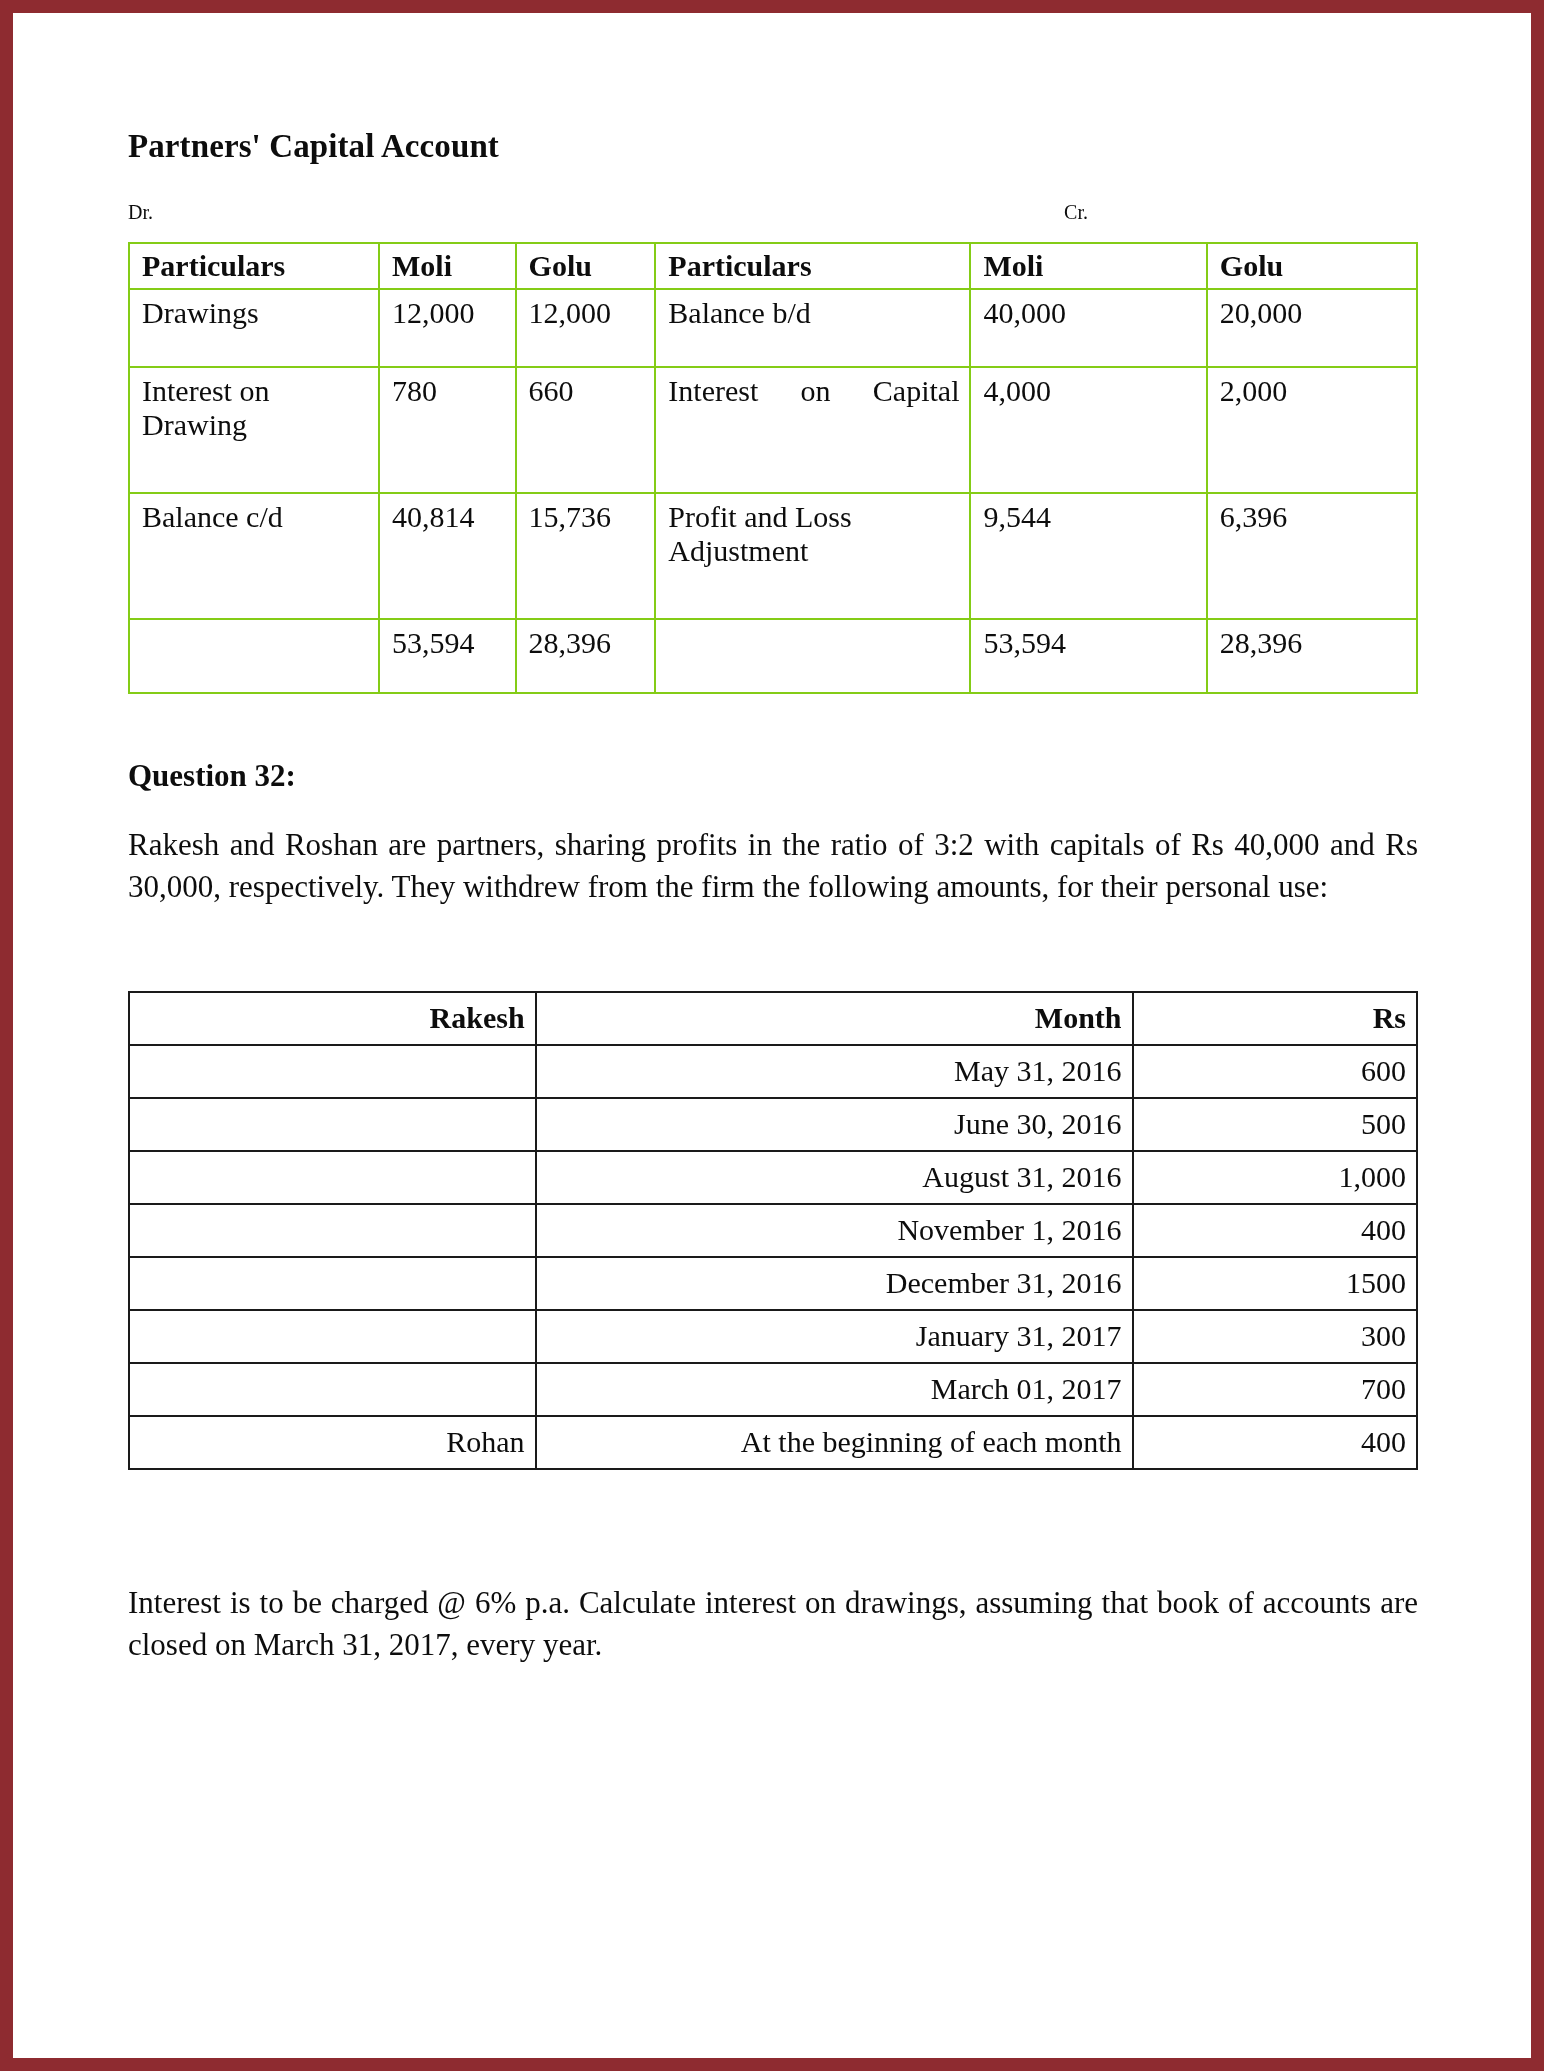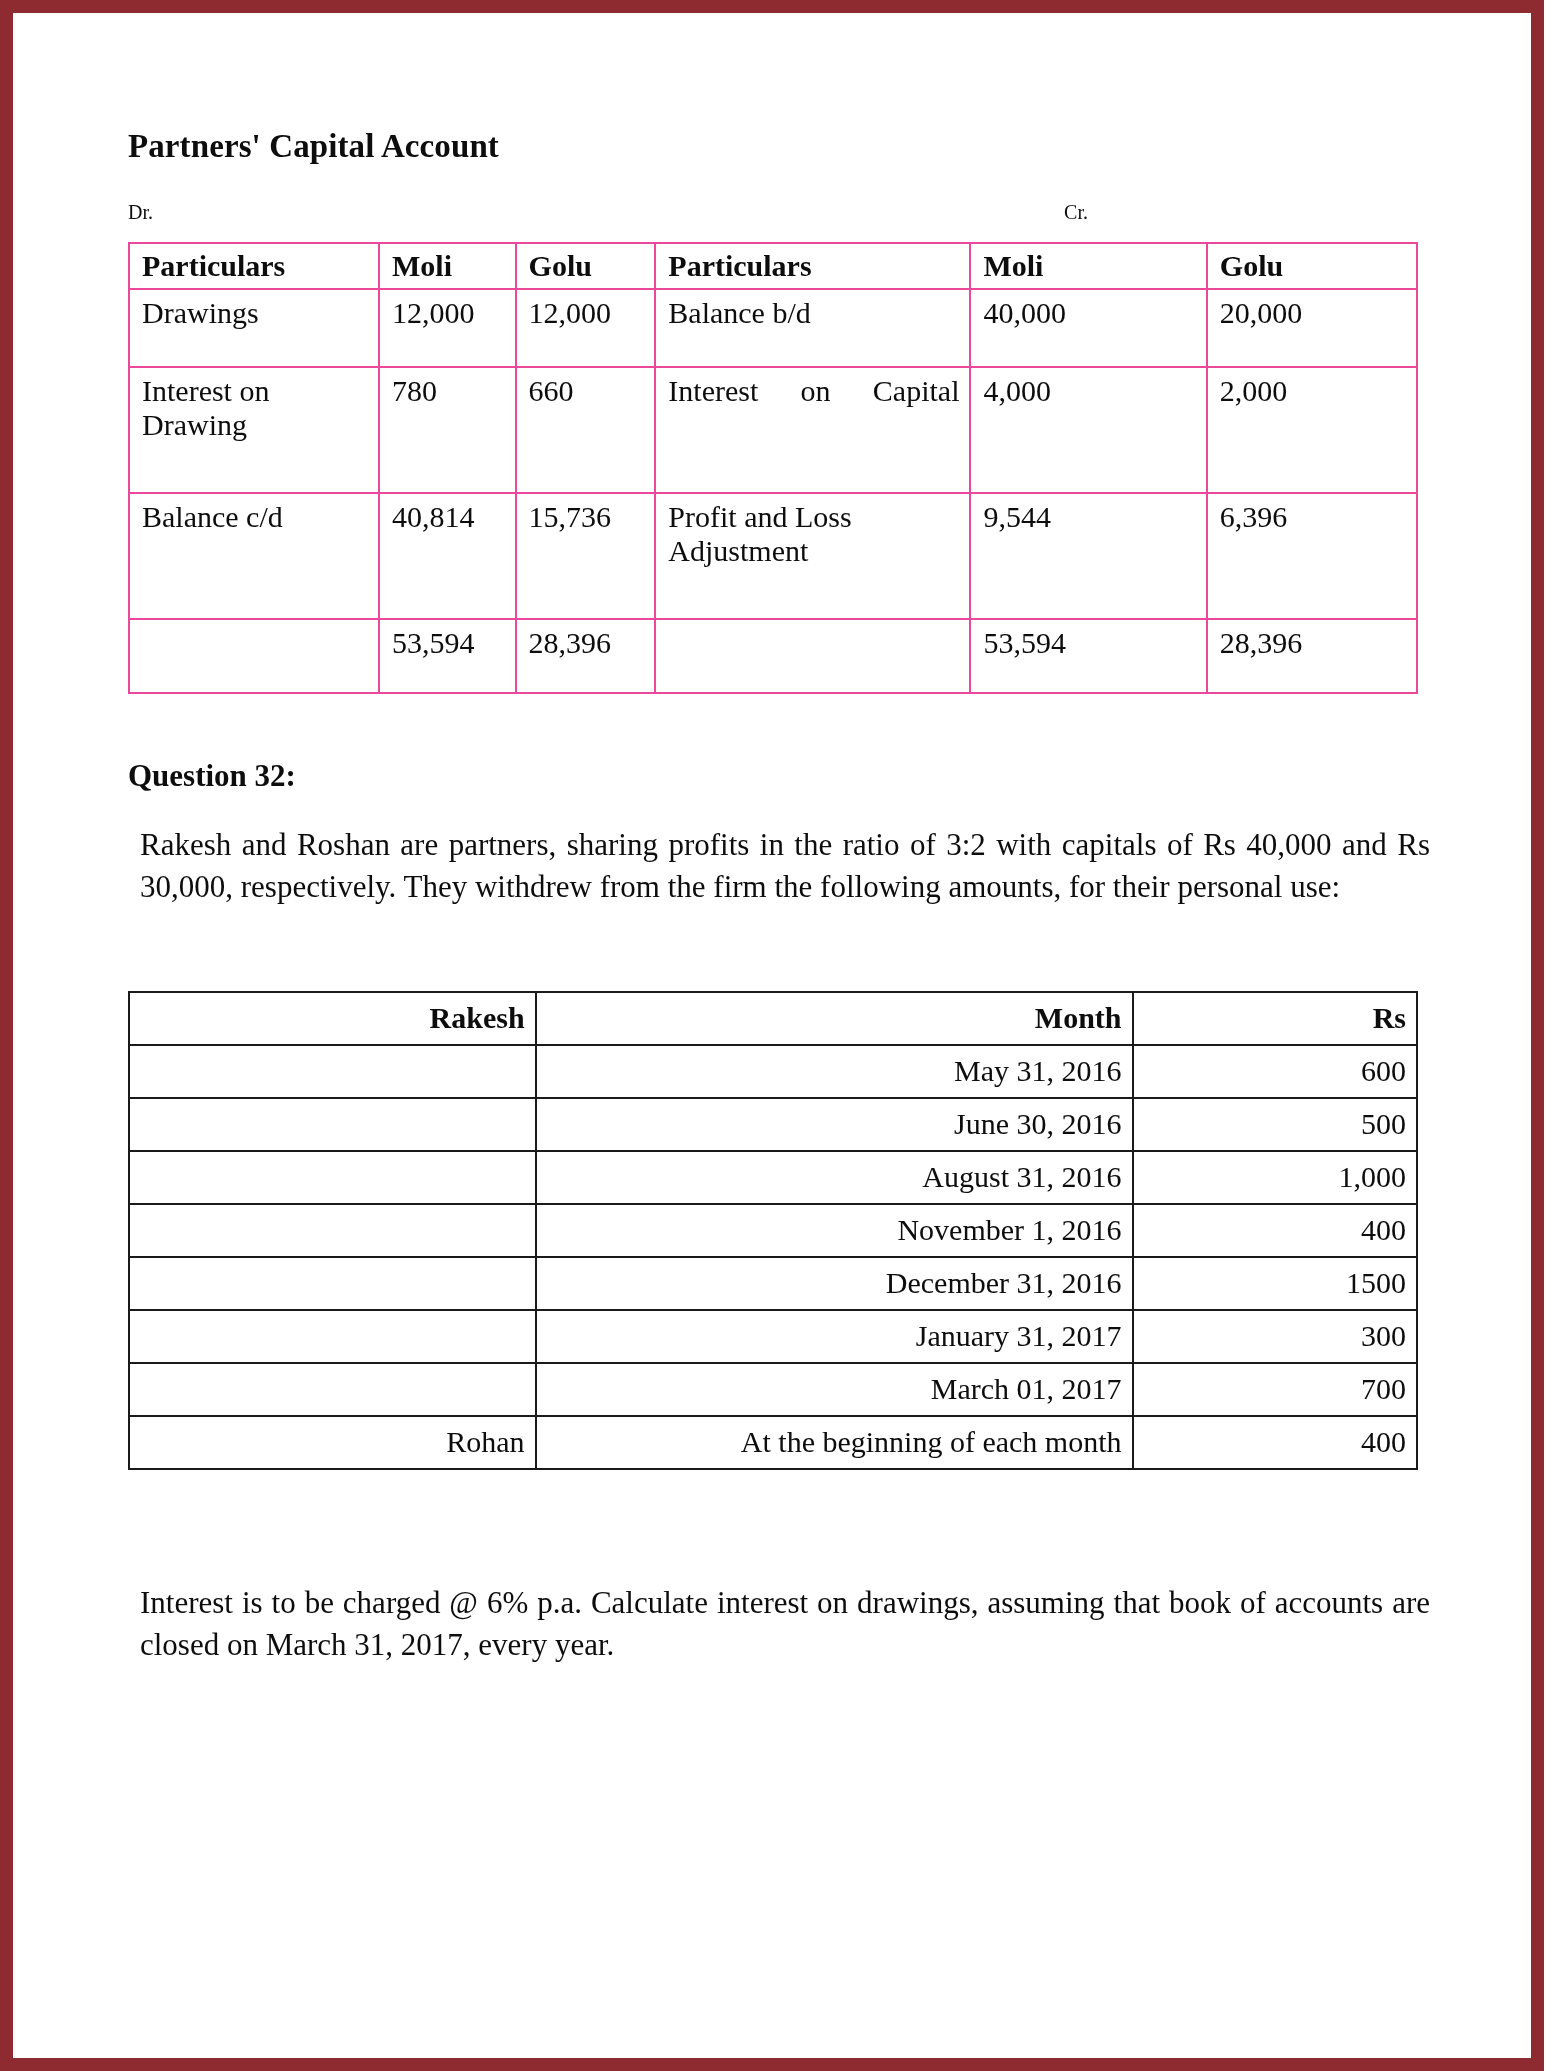--- a/index.html
+++ b/index.html
@@ -63,21 +63,21 @@
   }
   .drcr-row .cr { margin-right: 160px; }
 
   
   table.tbl {
     border-collapse: collapse;
     font-size: 30px;
     table-layout: fixed;
   }
   table.tbl td, table.tbl th {
-    border: 2px solid #ec4899;
+    border: 2px solid #84cc16;
     padding: 6px 10px 14px 12px;
     vertical-align: top;
     text-align: left;
     font-weight: normal;
   }
   table.tbl th {
     font-weight: bold;
     padding-top: 5px;
     padding-bottom: 5px;
   }
@@ -101,21 +101,21 @@
 
   
   h2.q-title {
     font-size: 31px;
     font-weight: bold;
     margin: 64px 0 30px 0;
   }
   p.para {
     font-size: 31px;
     line-height: 1.37;
-    margin: 12px;
+    margin: 0;
     text-align: justify;
     width: 1290px;
   }
   p.para-last {
     margin-top: 112px;
   }
 
   
   table.drawings-table {
     width: 1290px;

